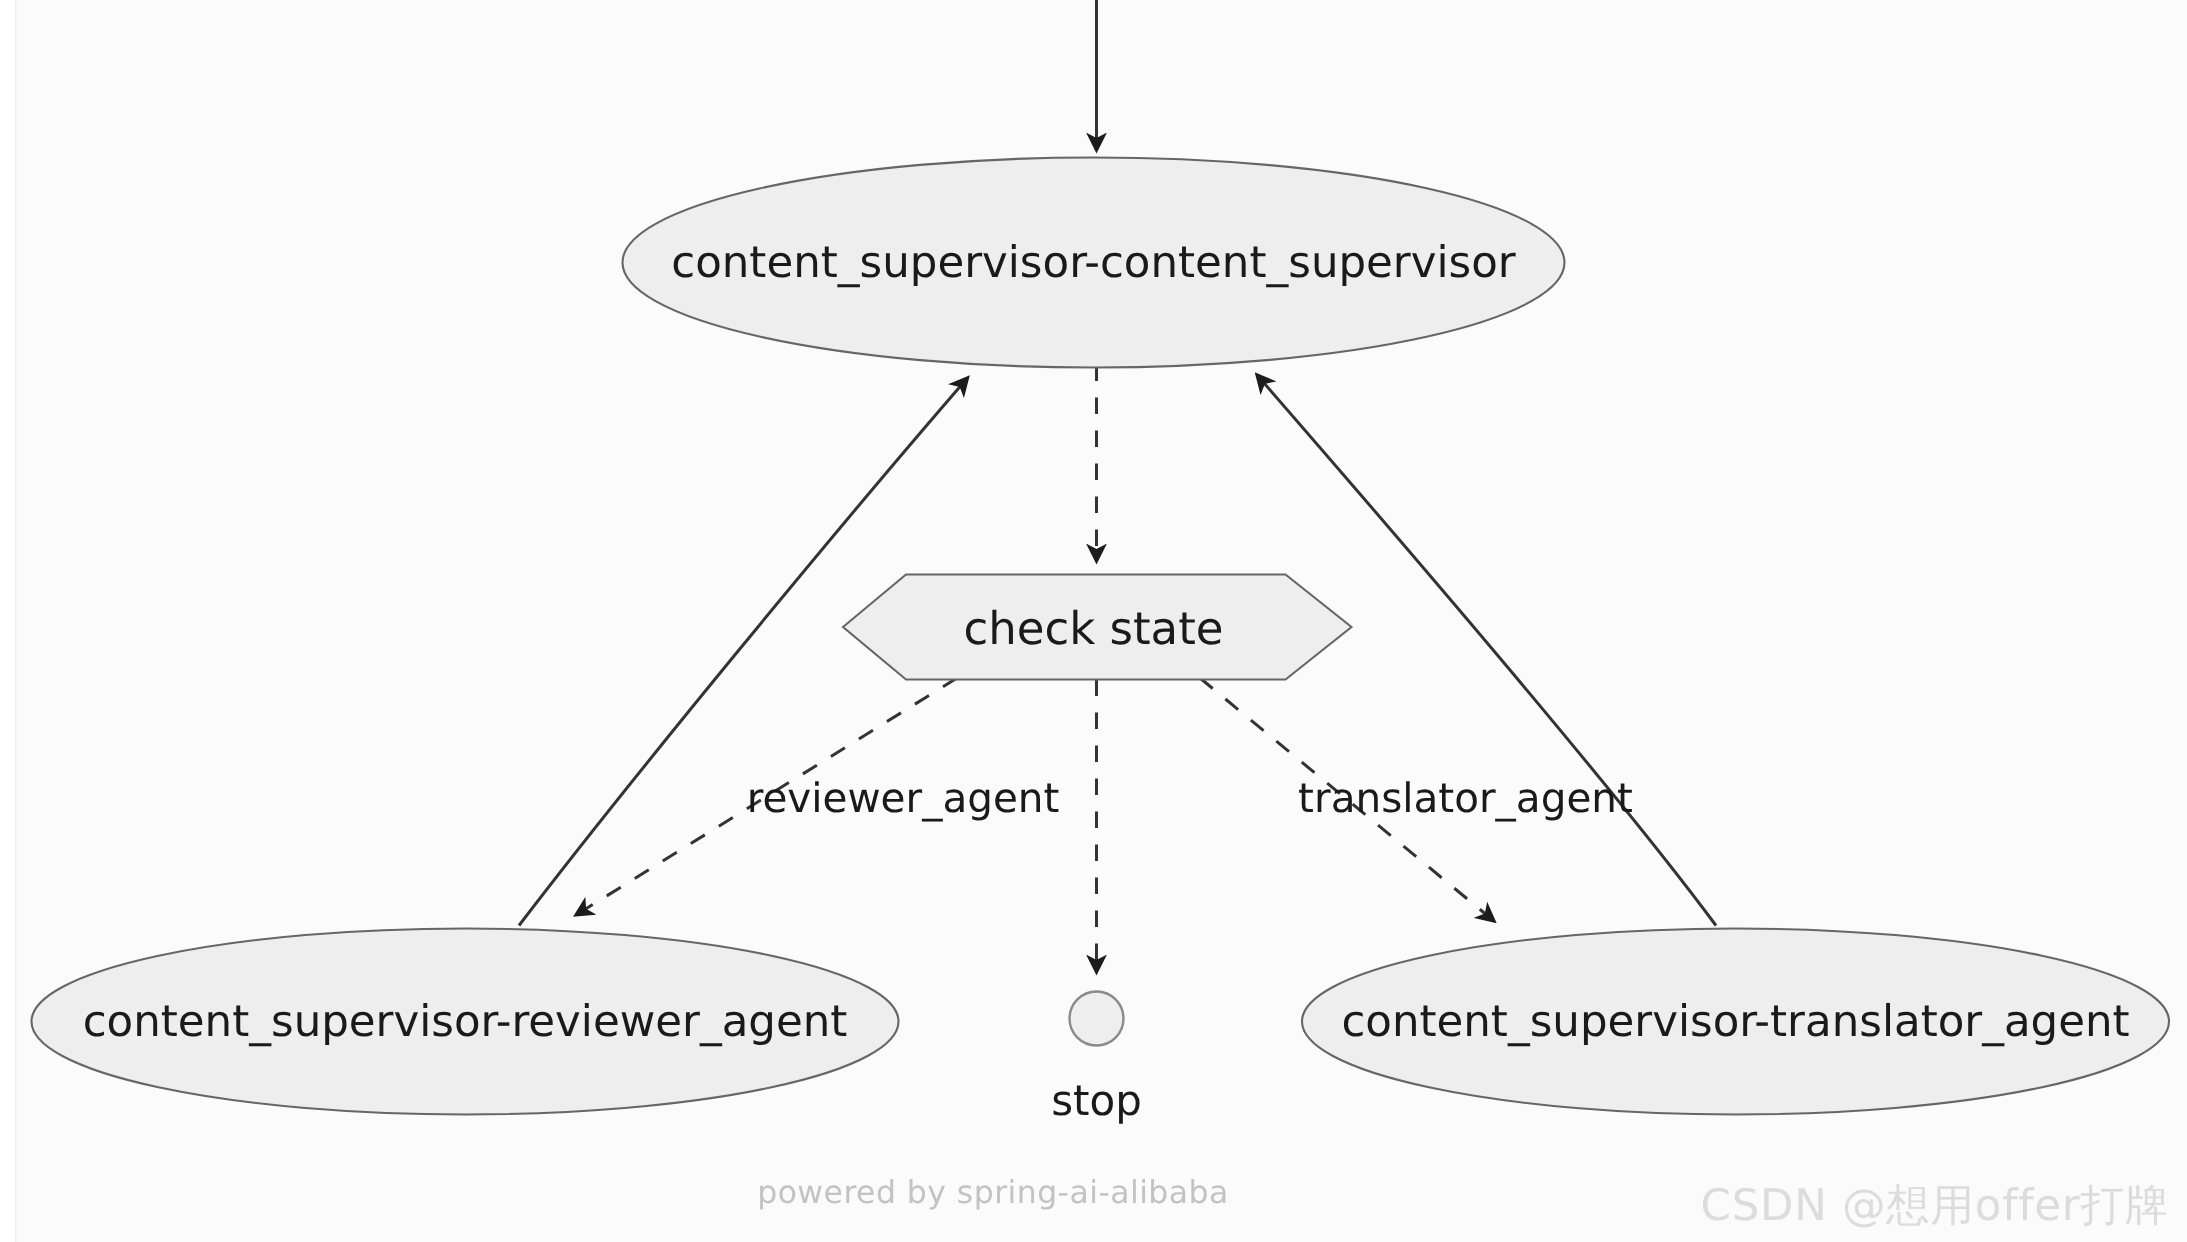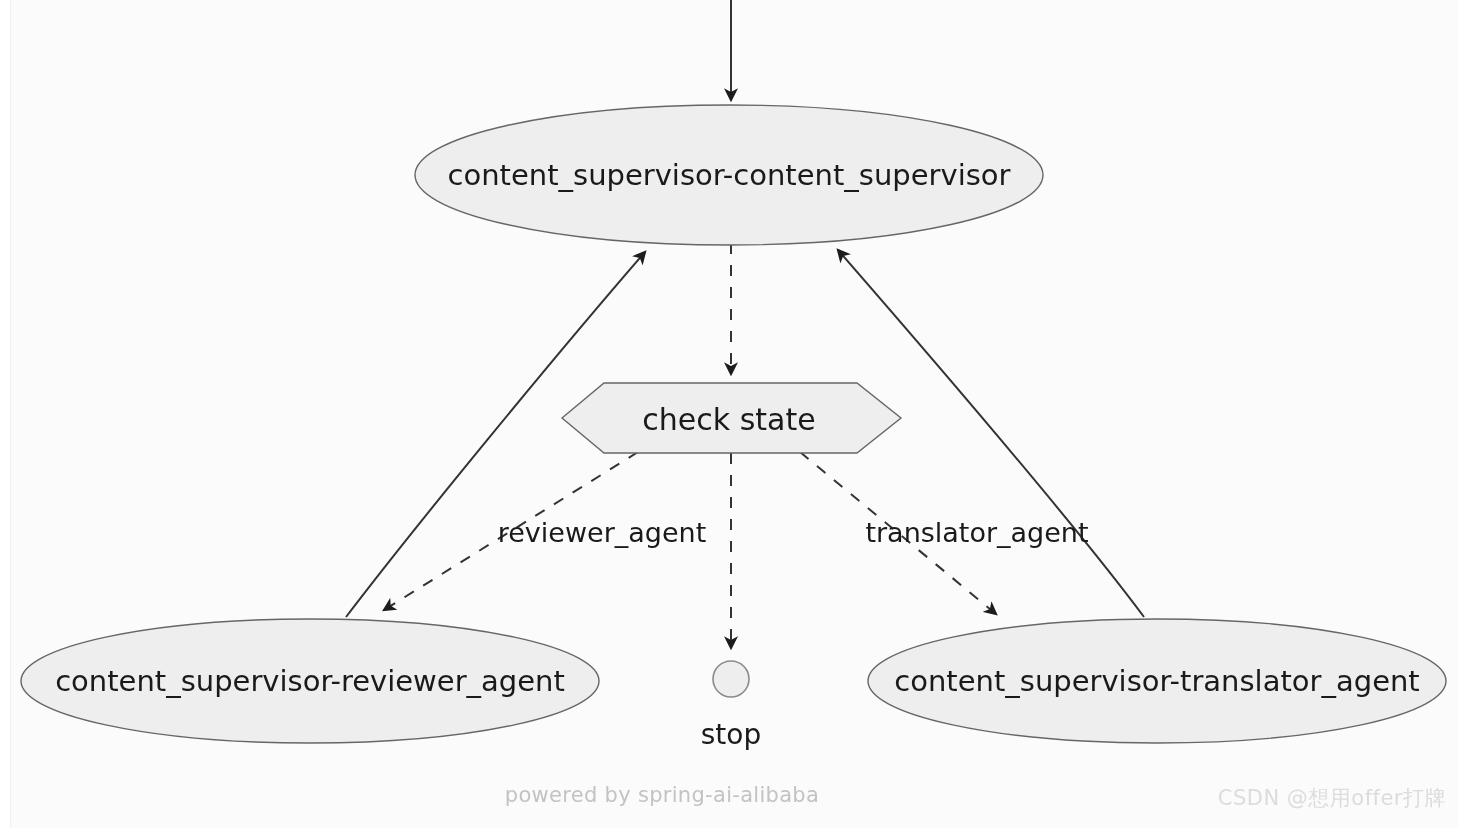--- a/index.html
+++ b/index.html
@@ -83,21 +83,21 @@
     text-align: center;
     font-size: 21px;
     color: #c3c3c3;
     letter-spacing: 0.3px;
     user-select: none;
   }
   .watermark {
     position: absolute;
     right: 12px;
     top: 784px;
-    font-size: 21px;
+    font-size: 29px;
     color: #dcdcdc;
     letter-spacing: 0.5px;
     user-select: none;
     white-space: nowrap;
     text-align: center;
   }
 </style>
 </head>
 <body>
 

